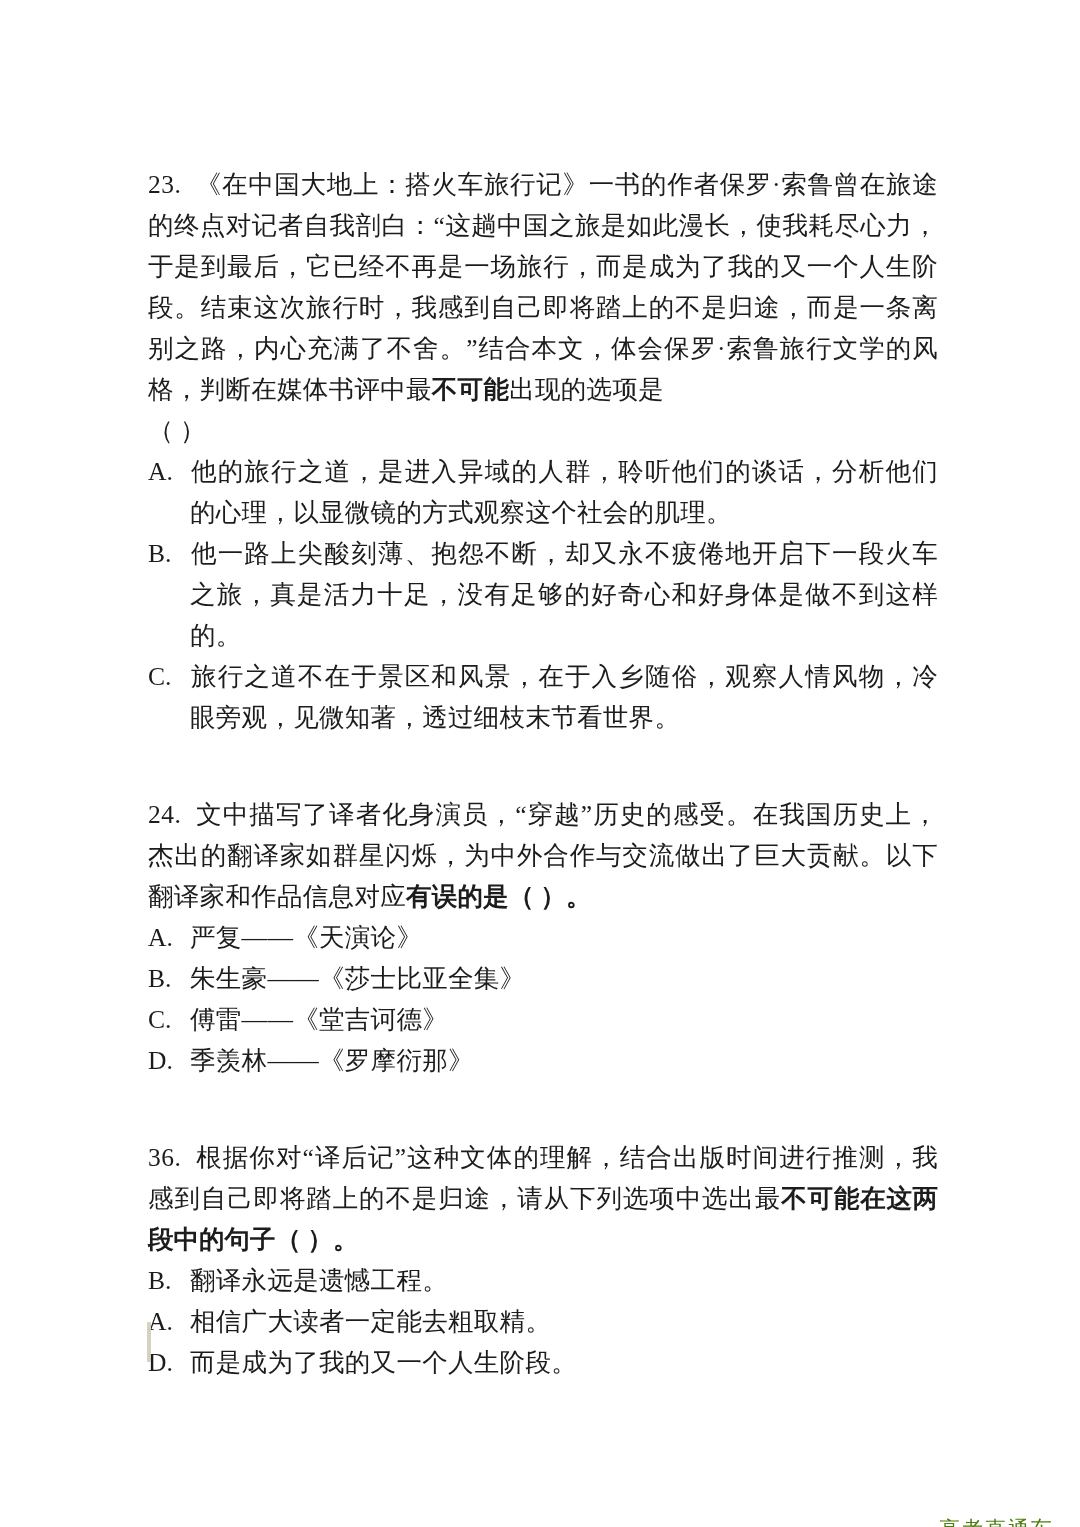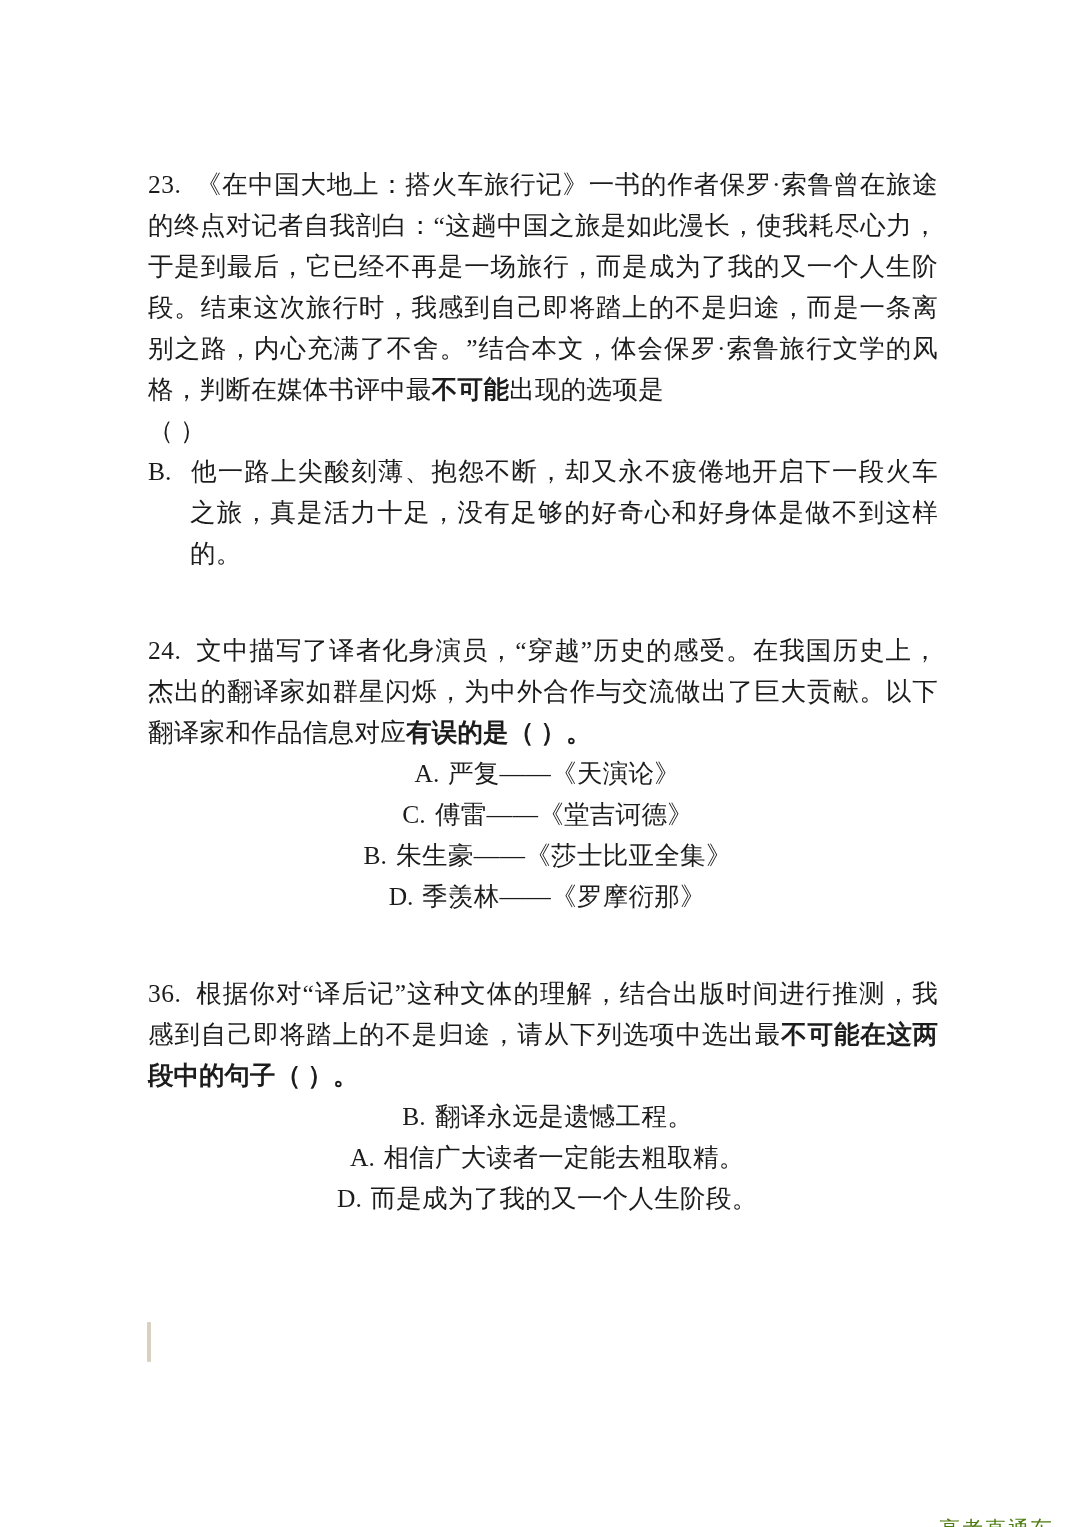--- a/index.html
+++ b/index.html
@@ -64,21 +64,21 @@
     text-indent: -42px;
     letter-spacing: 0.3px;
   }
   .opt .label {
     display: inline-block;
     width: 42px;
     text-indent: 0;
     letter-spacing: 0;
   }
   
-  .opt.short { text-align: center; }
+  .opt.short { text-align: left; }
 
   b, .bold { font-weight: 700; letter-spacing: 0.3px; }
 
   .blankparen { letter-spacing: 0; font-weight: bold; }
 
   
   .paren-line {
     font-size: 25.5px;
     line-height: 41px;
     letter-spacing: 0;
@@ -115,32 +115,34 @@
 <div class="page">
 
   <div class="content">
 
     <div class="qblock">
       <div class="stem">
         <span class="qnum">23.</span><span class="gap"></span><span>《在中国大地上：搭火车旅行记》一书的作者保罗·索鲁曾在旅途的终点对记者自我剖白：“这趟中国之旅是如此漫长，使我耗尽心力，于是到最后，它已经不再是一场旅行，而是成为了我的又一个人生阶段。结束这次旅行时，我感到自己即将踏上的不是归途，而是一条离别之路，内心充满了不舍。”结合本文，体会保罗·索鲁旅行文学的风格，判断在媒体书评中最</span><b>不可能</b><span>出现的选项是</span>
       </div>
       <div class="paren-line">（    ）</div>
       <div class="opts">
+        <div class="opt"><span class="label">A.</span><span>他的旅行之道，是进入异域的人群，聆听他们的谈话，分析他们的心理，以显微镜的方式观察这个社会的肌理。</span></div>
         <div class="opt"><span class="label">B.</span><span>他一路上尖酸刻薄、抱怨不断，却又永不疲倦地开启下一段火车之旅，真是活力十足，没有足够的好奇心和好身体是做不到这样的。</span></div>
+        <div class="opt"><span class="label">C.</span><span>旅行之道不在于景区和风景，在于入乡随俗，观察人情风物，冷眼旁观，见微知著，透过细枝末节看世界。</span></div>
       </div>
     </div>
 
     <div class="qblock">
       <div class="stem">
         <span class="qnum">24.</span><span class="gap"></span><span>文中描写了译者化身演员，“穿越”历史的感受。在我国历史上，杰出的翻译家如群星闪烁，为中外合作与交流做出了巨大贡献。以下翻译家和作品信息对应</span><b>有误</b><span class="blankparen">的是（    ）。</span>
       </div>
       <div class="opts">
         <div class="opt short"><span class="label">A.</span><span>严复——《天演论》</span></div>
+        <div class="opt short"><span class="label">B.</span><span>朱生豪——《莎士比亚全集》</span></div>
         <div class="opt short"><span class="label">C.</span><span>傅雷——《堂吉诃德》</span></div>
-        <div class="opt short"><span class="label">B.</span><span>朱生豪——《莎士比亚全集》</span></div>
         <div class="opt short"><span class="label">D.</span><span>季羡林——《罗摩衍那》</span></div>
       </div>
     </div>
 
     <div class="qblock">
       <div class="stem">
         <span class="qnum">36.</span><span class="gap"></span><span>根据你对“译后记”这种文体的理解，结合出版时间进行推测，我感到自己即将踏上的不是归途，请从下列选项中选出最</span><b>不可能</b><span class="blankparen">在这两段中的句子（    ）。</span>
       </div>
       <div class="opts">
         <div class="opt short"><span class="label">B.</span><span>翻译永远是遗憾工程。</span></div>

